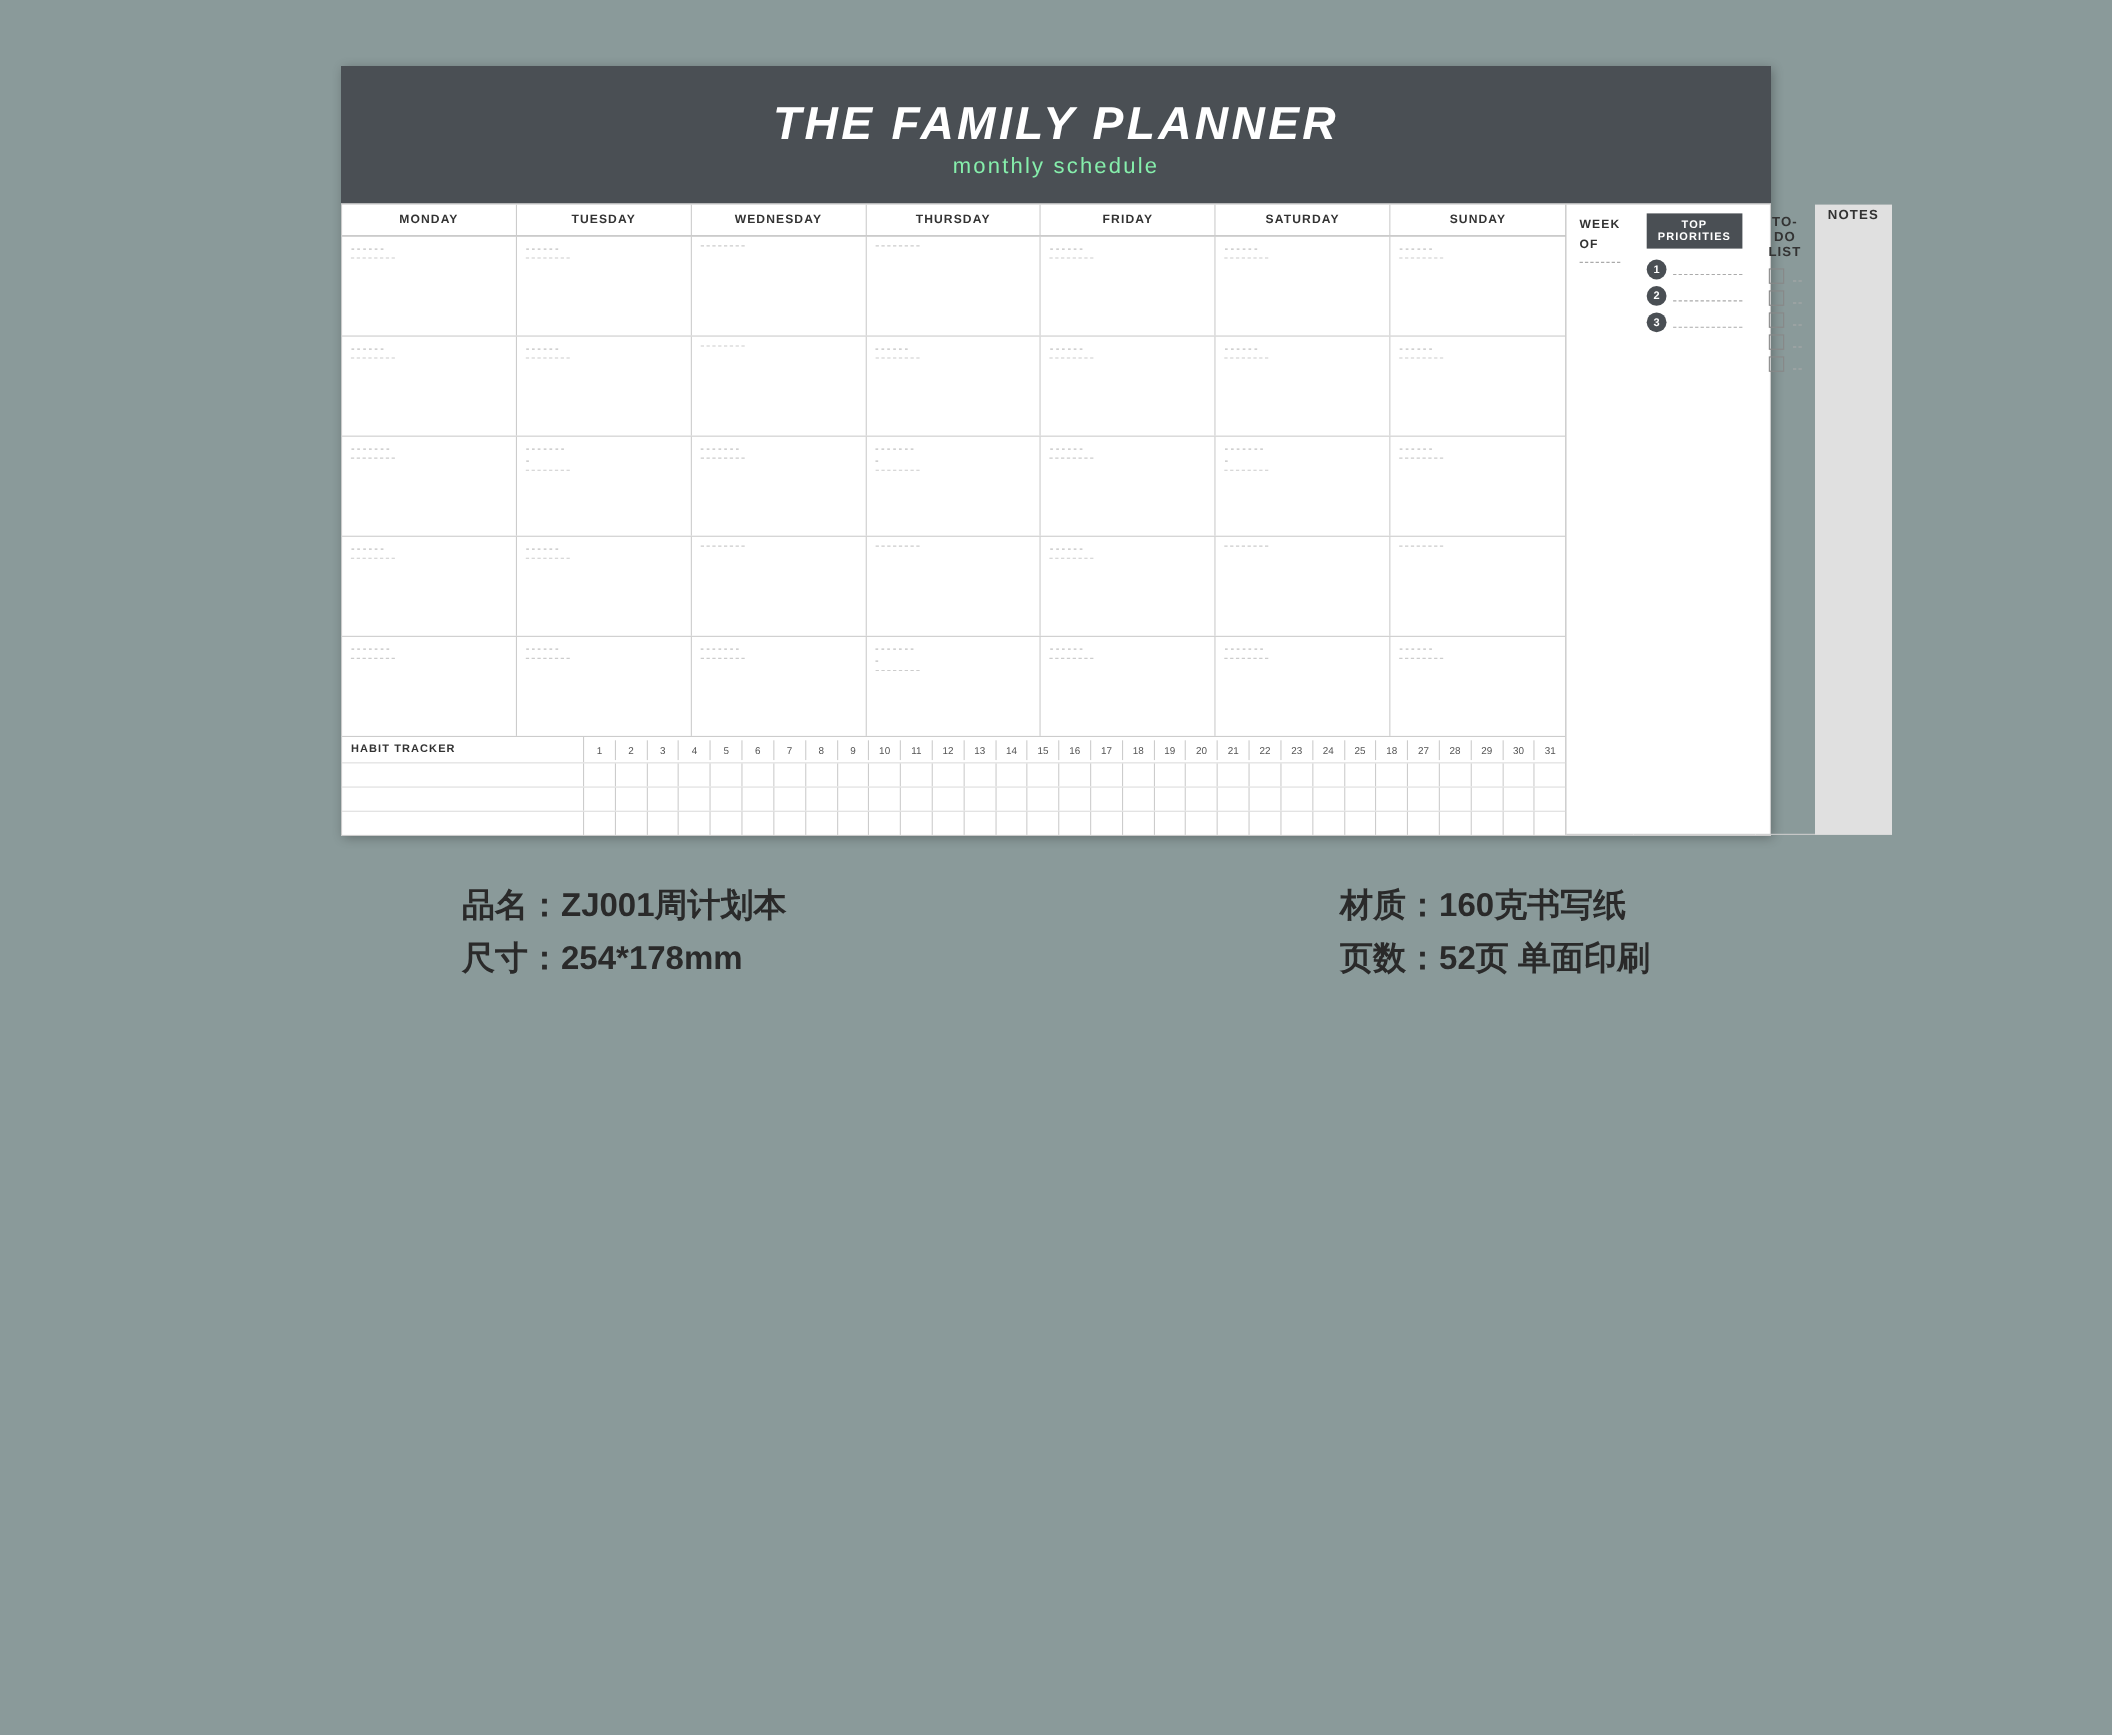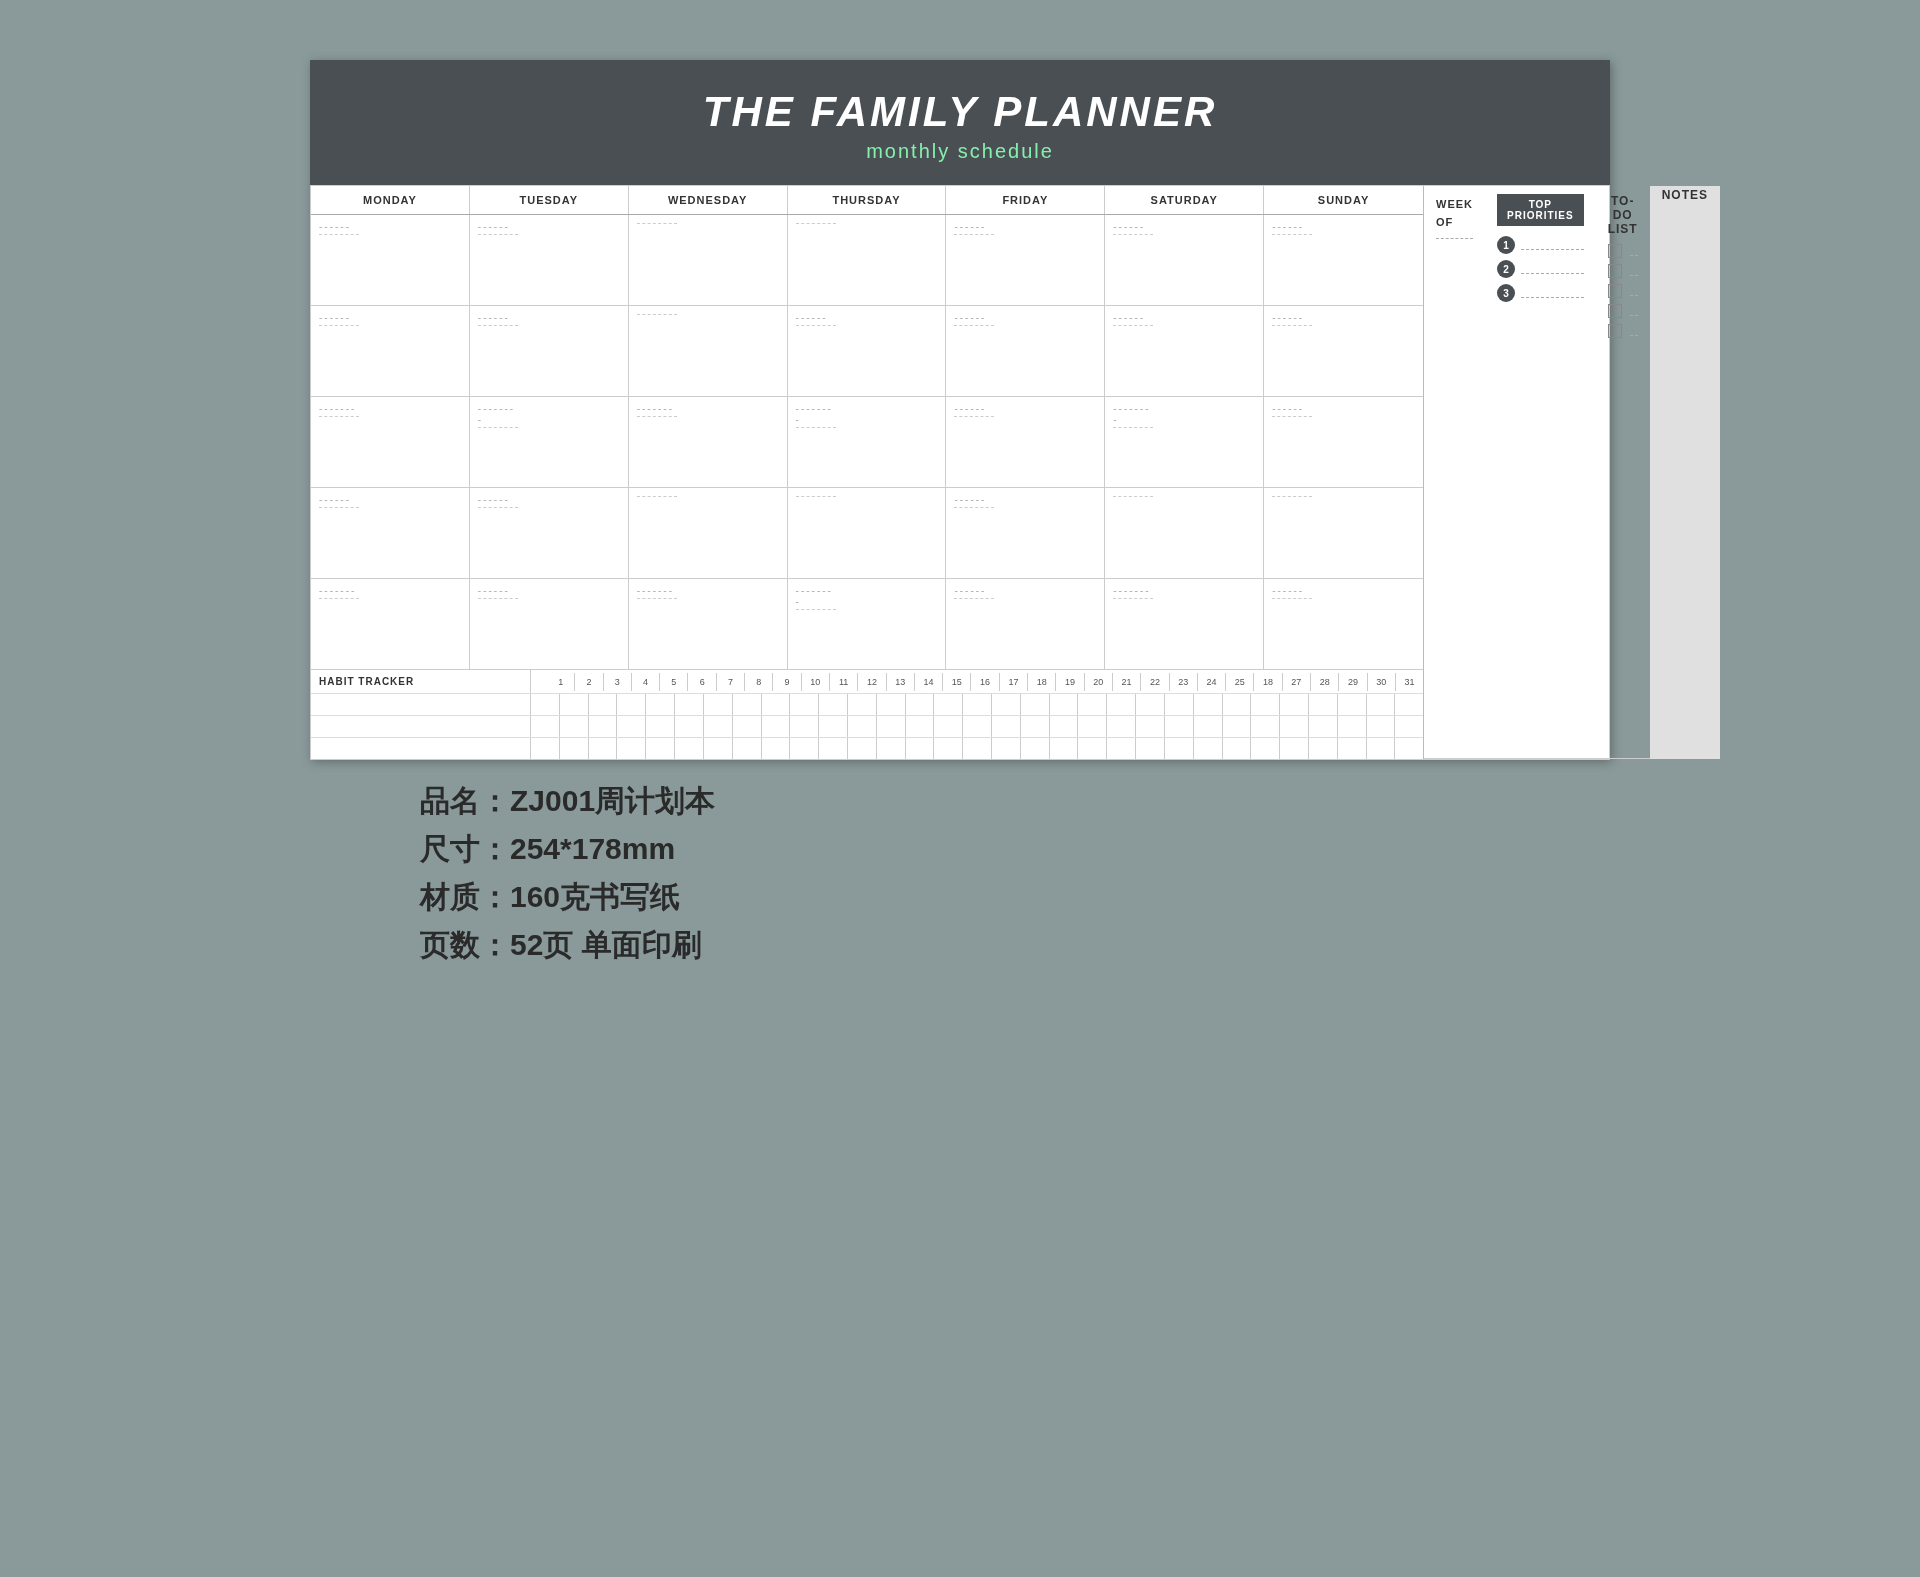--- a/index.html
+++ b/index.html
@@ -102,21 +102,20 @@
     }
 
     
     .habit-tracker-section {
       border-top: 1px solid #ccc;
       padding: 0;
     }
     .habit-tracker-header {
       display: flex;
       align-items: center;
-      gap: 16px;
     }
     .habit-label-col {
       width: 220px;
       min-width: 220px;
       font-size: 10px;
       font-weight: 700;
       letter-spacing: 1px;
       padding: 6px 8px;
       border-right: 1px solid #ccc;
       color: #333;
@@ -262,24 +261,24 @@
       font-size: 12px;
       font-weight: 700;
       letter-spacing: 1px;
       color: #333;
       text-align: center;
       margin-bottom: 8px;
     }
 
     
     .product-info {
-      margin-top: 17px;
+      margin-top: 40px;
       width: 1140px;
       display: flex;
-      flex-direction: column;
+      flex-direction: row;
       justify-content: space-between;
       padding: 0 30px;
     }
     .product-info-left, .product-info-right {
       display: flex;
       flex-direction: column;
     }
     .product-info-line {
       font-size: 30px;
       color: #2a2a2a;

